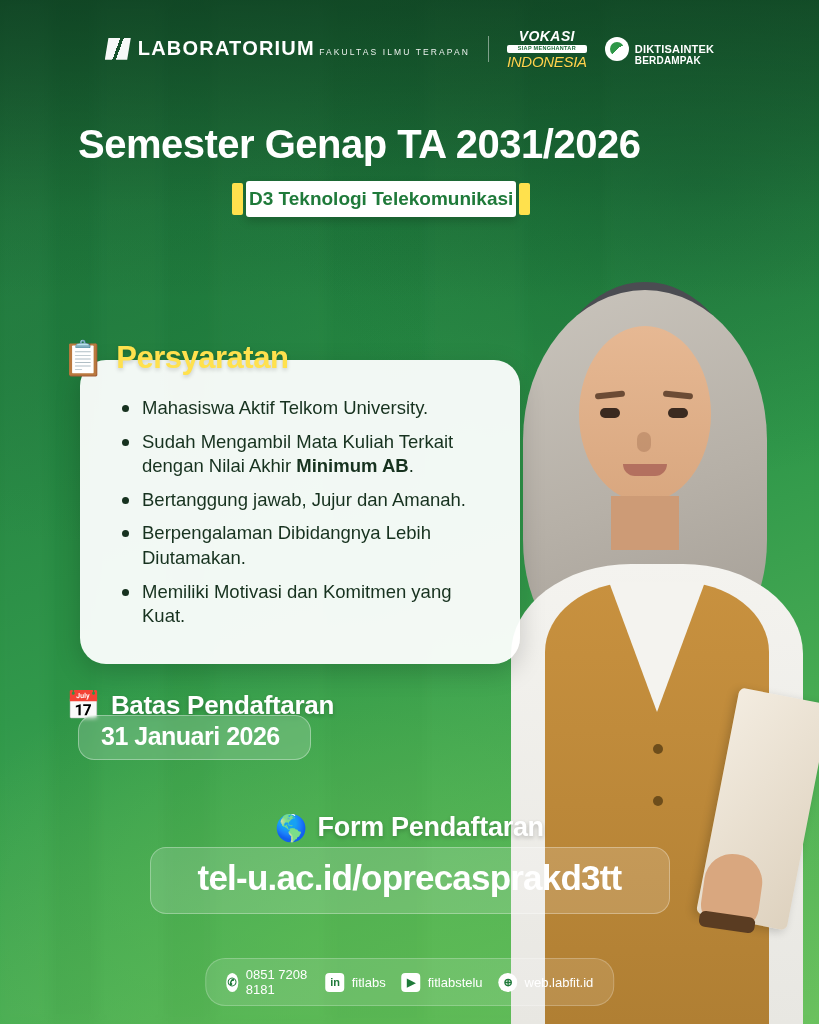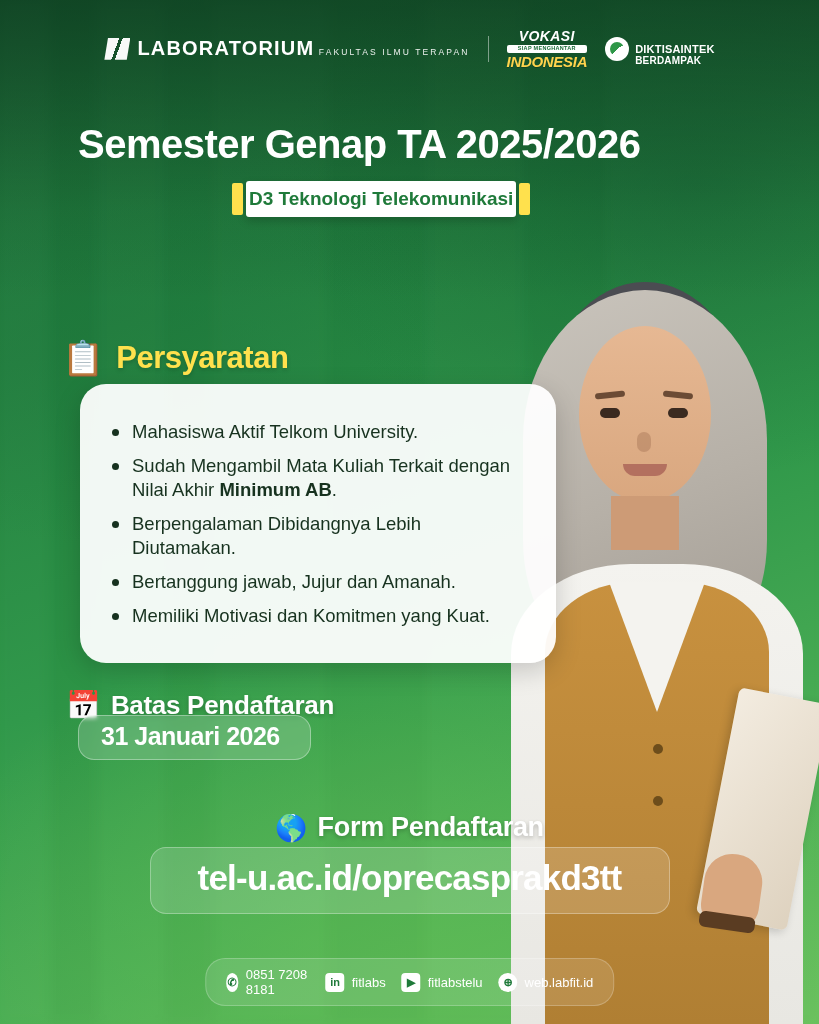--- a/index.html
+++ b/index.html
@@ -77,21 +77,21 @@
   .logo-vokasi { text-align: center; line-height: 1; }
   .logo-vokasi .v1 {
     display: inline-block;
     font-size: 14px; font-weight: 700; font-style: italic; letter-spacing: 0.4px;
   }
   .logo-vokasi .v2 {
     font-size: 5.5px; letter-spacing: 0.3px; display: block; margin: 1px 0;
     background: #fff; color: #1b6b37; padding: 1px 3px; border-radius: 2px; font-weight: 700;
   }
   .logo-vokasi .v3 {
-    font-size: 15px; font-weight: 700; font-style: italic; letter-spacing: -0.3px;
+    font-size: 15px; font-weight: 400; font-style: italic; letter-spacing: -0.3px;
     color: #ffd34d; text-shadow: 0 1px 0 rgba(0,0,0,0.2);
   }
   .logo-dikti { display: flex; align-items: center; gap: 6px; }
   .dikti-mark {
     width: 24px; height: 24px; border-radius: 50%;
     background: #fff;
     position: relative;
   }
   .dikti-mark::after {
     content: "";
@@ -133,24 +133,24 @@
   .req-title-row {
     position: absolute; left: 62px; top: 340px; z-index: 8;
     display: flex; align-items: center; gap: 12px;
   }
   .req-icon { font-size: 34px; line-height: 1; }
   .req-title {
     font-size: 31px; font-weight: 800; color: #ffe14d; letter-spacing: -0.5px;
     text-shadow: 0 2px 4px rgba(0,0,0,0.18);
   }
   .req-card {
-    position: absolute; left: 80px; top: 384px; width: 476px;
+    position: absolute; left: 80px; top: 360px; width: 440px;
     background: rgba(255,255,255,0.94);
     border-radius: 26px;
-    padding: 36px 28px 26px 30px;
+    padding: 36px 28px 26px 40px;
     box-shadow: 0 8px 26px rgba(0,0,0,0.18);
     z-index: 7;
   }
   .req-card ul { list-style: none; }
   .req-card li {
     position: relative;
     color: #17321f;
     font-size: 18.5px;
     line-height: 1.33;
     padding-left: 22px;
@@ -348,39 +348,39 @@
     <div class="m-vest"></div>
     <div class="m-vest-v"></div>
     <div class="m-btn1"></div>
       <div class="m-btn2"></div>
     <div class="m-book"></div>
     <div class="m-hand"></div>
     <div class="m-watch"></div>
   </div>
 
   <div class="headline">
-    <div class="h-row2">Semester Genap TA 2025/2026</div>
+    <div class="h-row2">Semester Genap TA 2031/2026</div>
     <div class="prodi-wrap">
       <span class="prodi-accent-l"></span>
       <span class="prodi-tag">D3 Teknologi Telekomunikasi</span>
       <span class="prodi-accent-r"></span>
     </div>
   </div>
 
   <div class="req-title-row">
     <span class="req-icon">📋</span>
     <span class="req-title">Persyaratan</span>
   </div>
 
   <div class="req-card">
     <ul>
       <li><span>Mahasiswa Aktif Telkom University.</span></li>
       <li><span>Sudah Mengambil Mata Kuliah Terkait dengan Nilai Akhir </span><b>Minimum AB</b><span>.</span></li>
+      <li><span>Bertanggung jawab, Jujur dan Amanah.</span></li>
       <li><span>Berpengalaman Dibidangnya Lebih Diutamakan.</span></li>
-      <li><span>Bertanggung jawab, Jujur dan Amanah.</span></li>
       <li><span>Memiliki Motivasi dan Komitmen yang Kuat.</span></li>
     </ul>
   </div>
 
   <div class="deadline-wrap">
     <div class="deadline-head">
       <span class="deadline-icon">📅</span>
       <span class="deadline-label">Batas Pendaftaran</span>
     </div>
     <div class="deadline-pill">31 Januari 2026</div>

